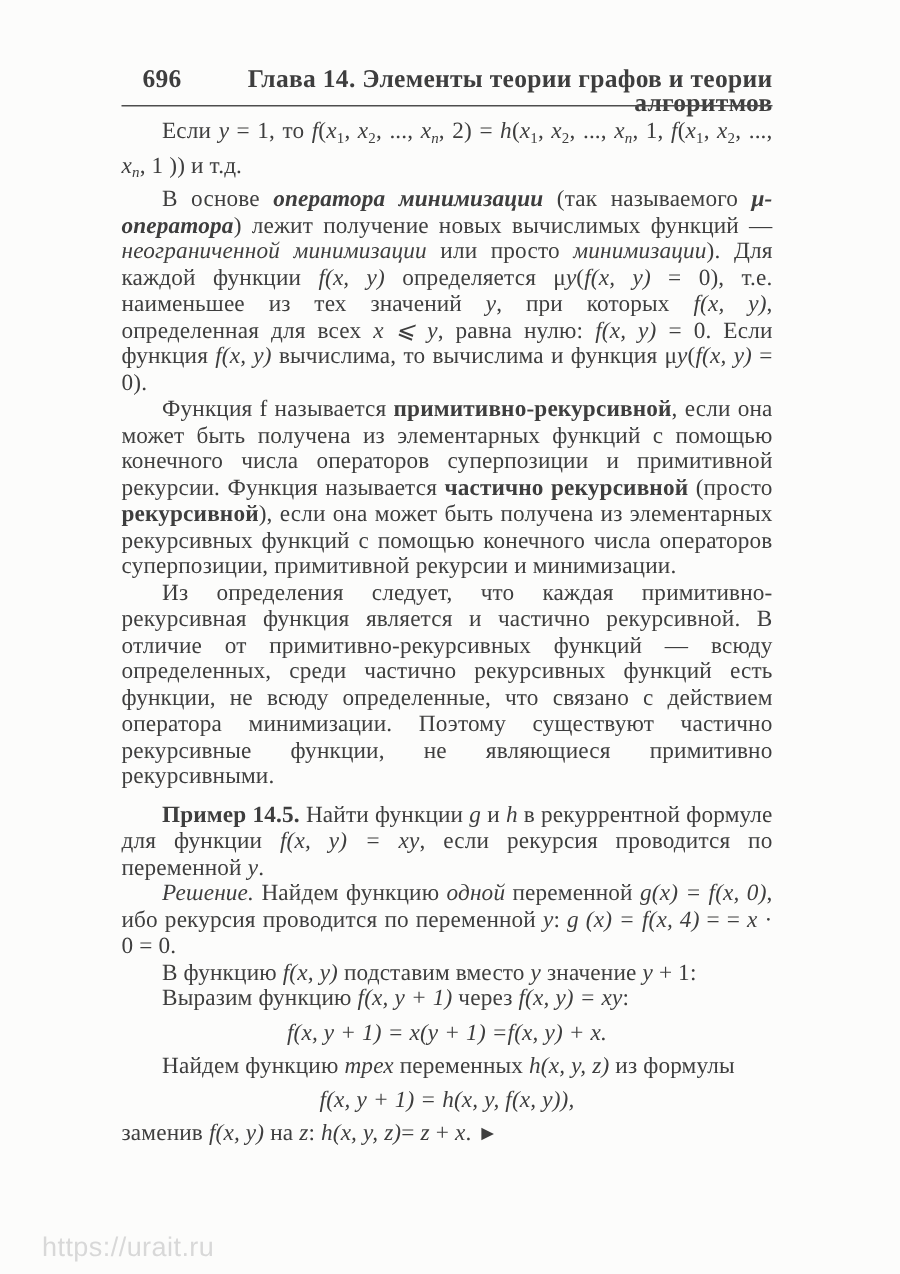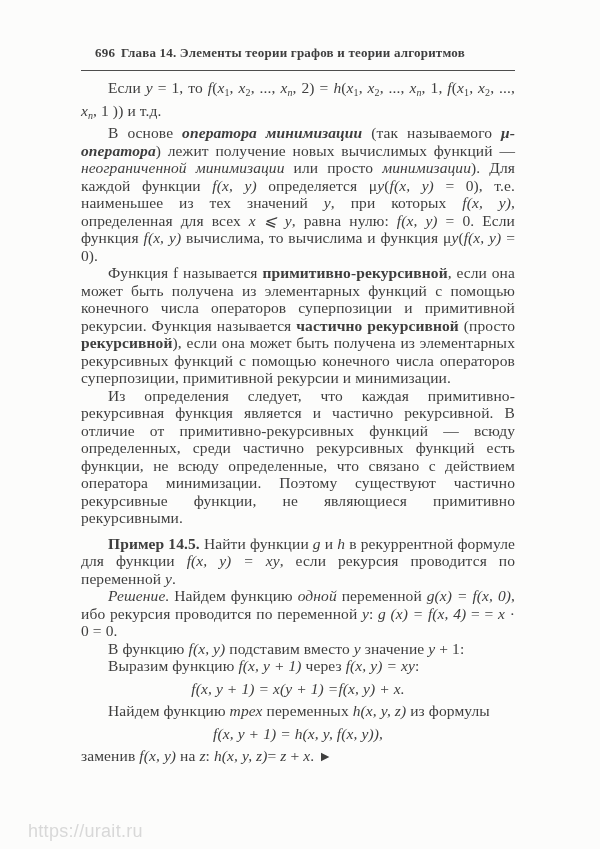--- a/index.html
+++ b/index.html
@@ -16,32 +16,32 @@
     color: var(--text, #3e3e3e);
     overflow: hidden;
   }
   .page-header {
     position: absolute;
     top: 45px;
     left: 81px;
     width: 434px;
     height: 18px;
     font-weight: bold;
-    font-size: 13px;
+    font-size: 17px;
     line-height: 16px;
     letter-spacing: 0.2px;
   }
   .pageno {
     position: absolute;
     left: 14px;
     top: 0;
   }
   .chapter {
     display: block;
-    text-align: left;
+    text-align: right;
     padding-left: 40px;
   }
   .rule {
     position: absolute;
     top: 70px;
     left: 81px;
     width: 434px;
     border-top: 1.4px solid var(--rule, #4d4d4d);
   }
   .body-text {

